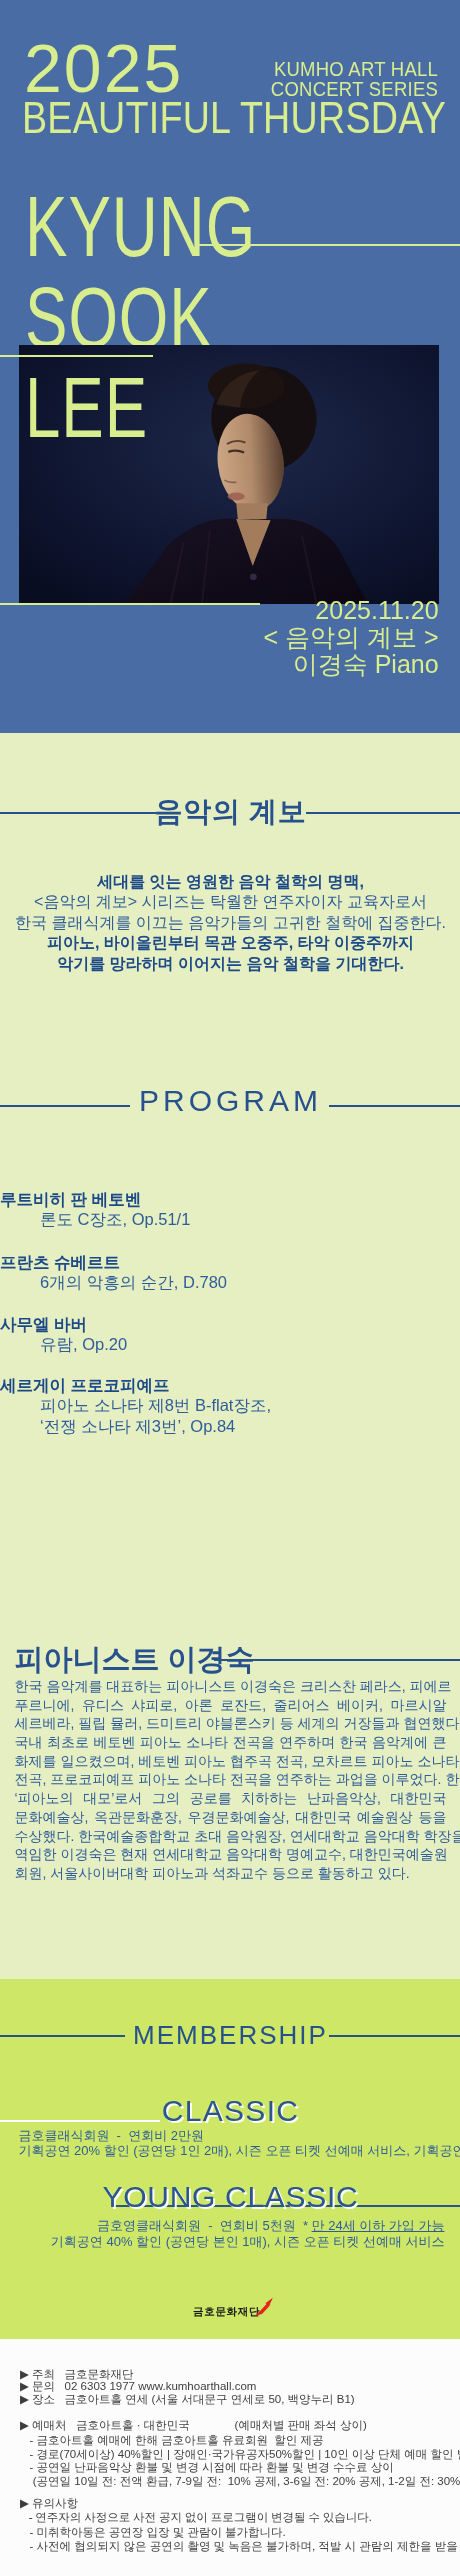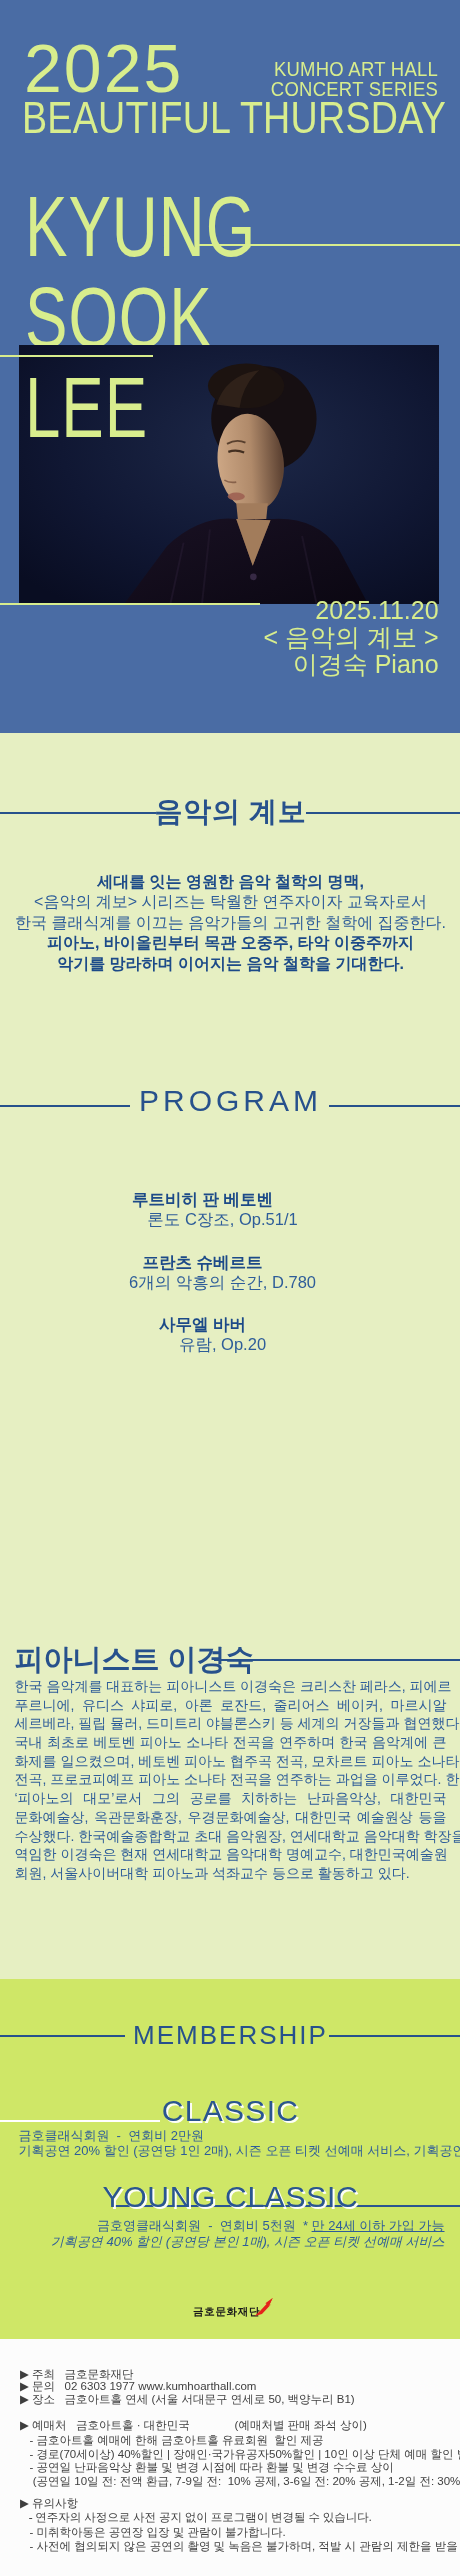--- a/index.html
+++ b/index.html
@@ -28,42 +28,42 @@
   .body-bg{position:absolute;left:0;top:733px;width:461px;height:1247px;background:#e6efc2;}
   .sec-title{position:absolute;width:461px;text-align:center;color:#27518c;}
   .navy-line{position:absolute;height:2px;background:#27518c;}
   .t-genealogy{top:793px;font-size:28px;font-weight:600;letter-spacing:0.7px;}
   .gl-left{top:812px;left:0;width:156px;} .gl-right{top:812px;left:306px;width:155px;}
   .intro{position:absolute;left:0;top:872px;width:461px;text-align:center;font-size:16px;line-height:20.4px;}
   .intro .rg{color:#2e5d99;font-weight:400;}
   .intro .bd{color:#1c4a88;font-weight:700;}
   .t-program{top:1084px;font-size:30px;font-weight:300;letter-spacing:4px;}
   .pl-left{top:1105px;left:0;width:130px;} .pl-right{top:1105px;left:329px;width:132px;}
-  .prog{position:absolute;width:405px;text-align:center;}
+  .prog{position:absolute;width:405px;}
   .prog .comp{color:#1c4a88;font-weight:700;font-size:16.5px;line-height:20.4px;}
   .prog .piece{color:#2e5d99;font-weight:400;font-size:16.5px;line-height:20.4px;padding-left:40px;}
   .g1{top:1189px;} .g2{top:1252px;} .g3{top:1314px;} .g4{top:1375px;}
   .t-pianist{position:absolute;left:14.5px;top:1640px;font-size:29px;font-weight:600;color:#27518c;letter-spacing:0;}
   .pn-line{top:1659px;left:214px;width:247px;}
   .bio{position:absolute;left:14.5px;top:1677px;width:432px;color:#2e5d99;font-size:14px;line-height:18.7px;}
   .bio-line{text-align:justify;text-align-last:justify;height:18.7px;white-space:nowrap;}
   .bio-line.last{text-align-last:left;}
   
   .mem-bg{position:absolute;left:0;top:1979px;width:461px;height:360px;background:#cfe767;}
   .t-membership{top:2020px;font-size:26px;font-weight:300;letter-spacing:2px;color:#27518c;}
   .ml-left{top:2035px;left:0;width:125px;} .ml-right{top:2035px;left:329px;width:132px;}
   .club-title{position:absolute;width:461px;text-align:center;color:#2a5590;font-weight:300;
               text-shadow:2px 2px 0 rgba(255,255,255,.95);z-index:3;}
   .t-classic{top:2094px;font-size:30px;letter-spacing:1.3px;}
   .wline{position:absolute;top:2120px;left:0;width:160px;height:2px;background:#ffffff;z-index:2;}
   .mem-note{position:absolute;color:#2e5d99;font-size:13px;line-height:15px;white-space:pre;}
   .cd1{left:18.4px;top:2128px;} .cd2{left:18.4px;top:2143px;}
   .t-young{top:2180px;font-size:30px;letter-spacing:0.7px;}
   .nline{position:absolute;top:2205px;left:115px;width:346px;height:2px;background:#2a5590;z-index:2;}
-  .yd1{right:16.5px;top:2218px;text-align:center;} .yd2{right:16.5px;top:2234px;text-align:right;font-style:italic;}
+  .yd1{right:16.5px;top:2218px;text-align:center;} .yd2{right:16.5px;top:2234px;text-align:right;}
   .yd1 .ul{text-decoration:underline;}
   .logo{position:absolute;left:193px;top:2298px;width:79px;height:21px;z-index:3;}
   .logo-text{position:absolute;left:0;top:7.2px;font-size:10.5px;font-weight:800;color:#1a1a1a;letter-spacing:0.7px;}
   .logo-mark{position:absolute;left:61px;top:0;}
   
   .footer-bg{position:absolute;left:0;top:2339px;width:461px;height:237px;background:#fcfcfc;}
   .f-line{position:absolute;left:20px;color:#3e3e3e;font-size:11.5px;line-height:13px;white-space:pre;font-weight:400;}
   .f0{top:2368px;} .f1{top:2380px;} .f2{top:2393px;}
   .f3{top:2419px;} .f4{top:2434px;} .f5{top:2448px;} .f6{top:2461px;} .f7{top:2475px;}
   .f8{top:2497px;} .f9{top:2511px;font-family:Liberation Serif, serif;} .f10{top:2526px;} .f11{top:2540px;}
@@ -167,20 +167,25 @@
     <div class="piece">론도 C장조, Op.51/1</div>
   </div>
   <div class="prog g2">
     <div class="comp">프란츠 슈베르트</div>
     <div class="piece">6개의 악흥의 순간, D.780</div>
   </div>
   <div class="prog g3">
     <div class="comp">사무엘 바버</div>
     <div class="piece">유람, Op.20</div>
   </div>
+  <div class="prog g4">
+    <div class="comp">세르게이 프로코피예프</div>
+    <div class="piece">피아노 소나타 제8번 B-flat장조,</div>
+    <div class="piece">‘전쟁 소나타 제3번’, Op.84</div>
+  </div>
 
   <div class="t-pianist">피아니스트 이경숙</div>
   <div class="navy-line pn-line"></div>
 
   <div class="bio">
     <div class="bio-line">한국 음악계를 대표하는 피아니스트 이경숙은 크리스찬 페라스, 피에르</div>
     <div class="bio-line">푸르니에, 유디스 샤피로, 아론 로잔드, 줄리어스 베이커, 마르시알</div>
     <div class="bio-line">세르베라, 필립 뮬러, 드미트리 야블론스키 등 세계의 거장들과 협연했다.</div>
     <div class="bio-line">국내 최초로 베토벤 피아노 소나타 전곡을 연주하며 한국 음악계에 큰</div>
     <div class="bio-line">화제를 일으켰으며, 베토벤 피아노 협주곡 전곡, 모차르트 피아노 소나타</div>

